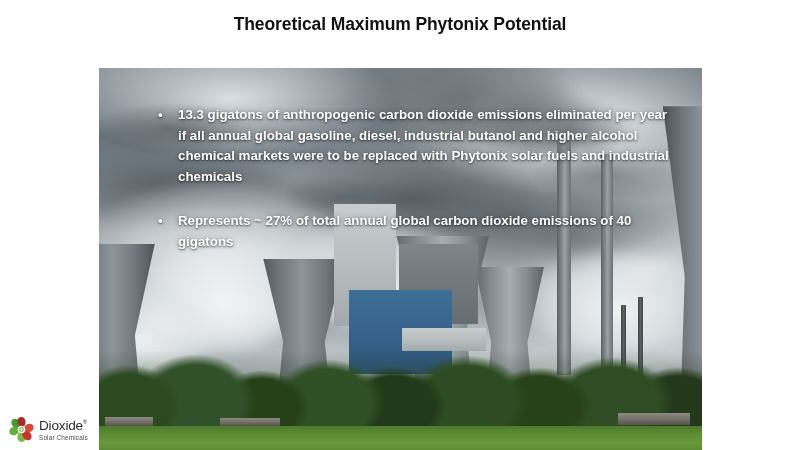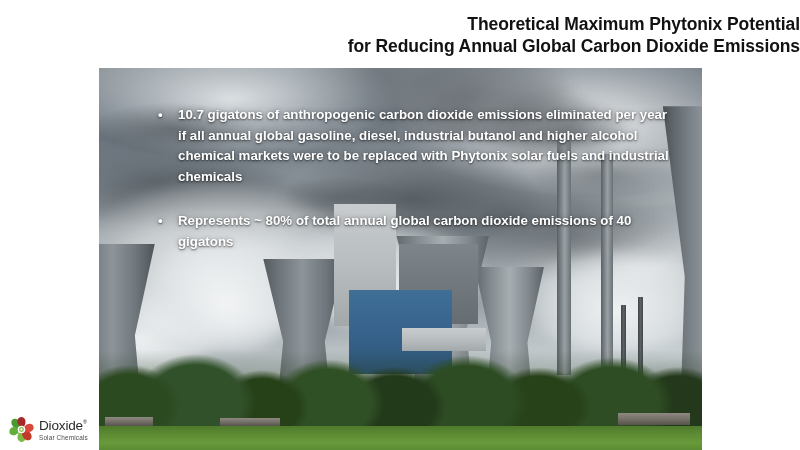--- a/index.html
+++ b/index.html
@@ -14,21 +14,21 @@
     position:relative;
     width:800px; height:450px;
     background:#ffffff;
   }
 
   
   #title-block {
     position:absolute;
     left:0; top:14px;
     width:800px;
-    text-align:right;
+    text-align:center;
     color:#121212;
     font-weight:bold;
     font-size:17.5px;
     line-height:21.5px;
     letter-spacing:-0.1px;
   }
   #title-block .tline { display:block; white-space:nowrap; }
 
   
   #photo {
@@ -199,21 +199,20 @@
     margin-top:1.5px;
   }
 </style>
 </head>
 <body>
 
 <div id="slide">
 
   <div id="title-block">
     <span class="tline">Theoretical Maximum Phytonix Potential</span>
-    <span class="tline">for Reducing Annual Global Carbon Dioxide Emissions</span>
   </div>
 
   <div id="photo">
 
     <div id="photo-sky"></div>
     <div id="storm-band"></div>
 
     <div class="plume" style="left:-4%;top:30%;width:46%;height:40%;"></div>
     <div class="plume" style="left:6%;top:44%;width:30%;height:30%;"></div>
     <div class="plume dark" style="left:44%;top:-8%;width:34%;height:26%;"></div>
@@ -247,25 +246,25 @@
 
     <div id="treeline"></div>
     <div class="house" style="left:1%;bottom:24px;width:8%;height:9px;"></div>
     <div class="house" style="left:20%;bottom:24px;width:10%;height:8px;"></div>
     <div class="house" style="left:86%;bottom:25px;width:12%;height:12px;"></div>
     <div id="field"></div>
 
     <div id="bullets">
       <div class="bullet-row">
         <span class="bullet-dot">•</span>
-        <span class="bullet-text">10.7 gigatons of anthropogenic carbon dioxide emissions eliminated per year if all annual global gasoline, diesel, industrial butanol and higher alcohol chemical markets were to be replaced with Phytonix solar fuels and industrial chemicals</span>
+        <span class="bullet-text">13.3 gigatons of anthropogenic carbon dioxide emissions eliminated per year if all annual global gasoline, diesel, industrial butanol and higher alcohol chemical markets were to be replaced with Phytonix solar fuels and industrial chemicals</span>
       </div>
       <div class="bullet-row">
         <span class="bullet-dot">•</span>
-        <span class="bullet-text">Represents ~ 80% of total annual global carbon dioxide emissions of 40 gigatons</span>
+        <span class="bullet-text">Represents ~ 27% of total annual global carbon dioxide emissions of 40 gigatons</span>
       </div>
     </div>
   </div>
 
   <div id="logo">
     <div id="logo-mark">
       <svg viewBox="0 0 100 100" width="29" height="29" aria-hidden="true">
         <g>
           <path d="M50 50 C50 22 36 8 22 14 C10 20 14 40 30 46 Z" fill="#4a9b2f"></path>
           <path d="M50 50 C28 36 10 40 8 56 C7 70 26 76 38 62 Z" fill="#63ad3c"></path>

